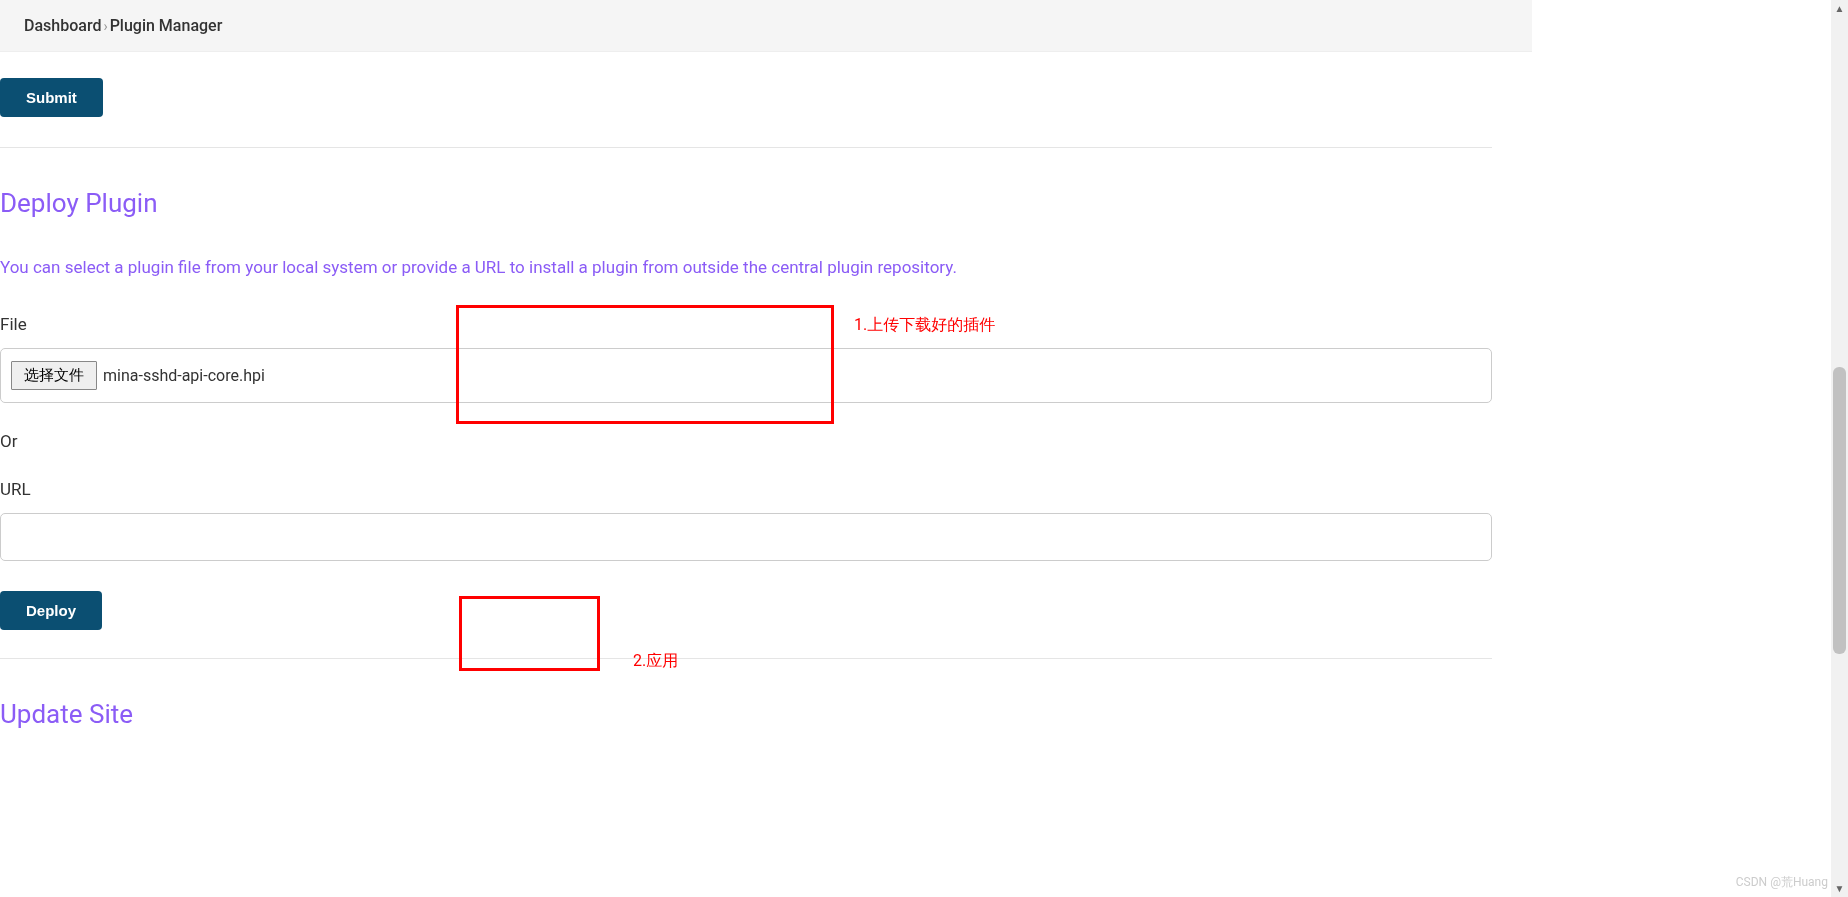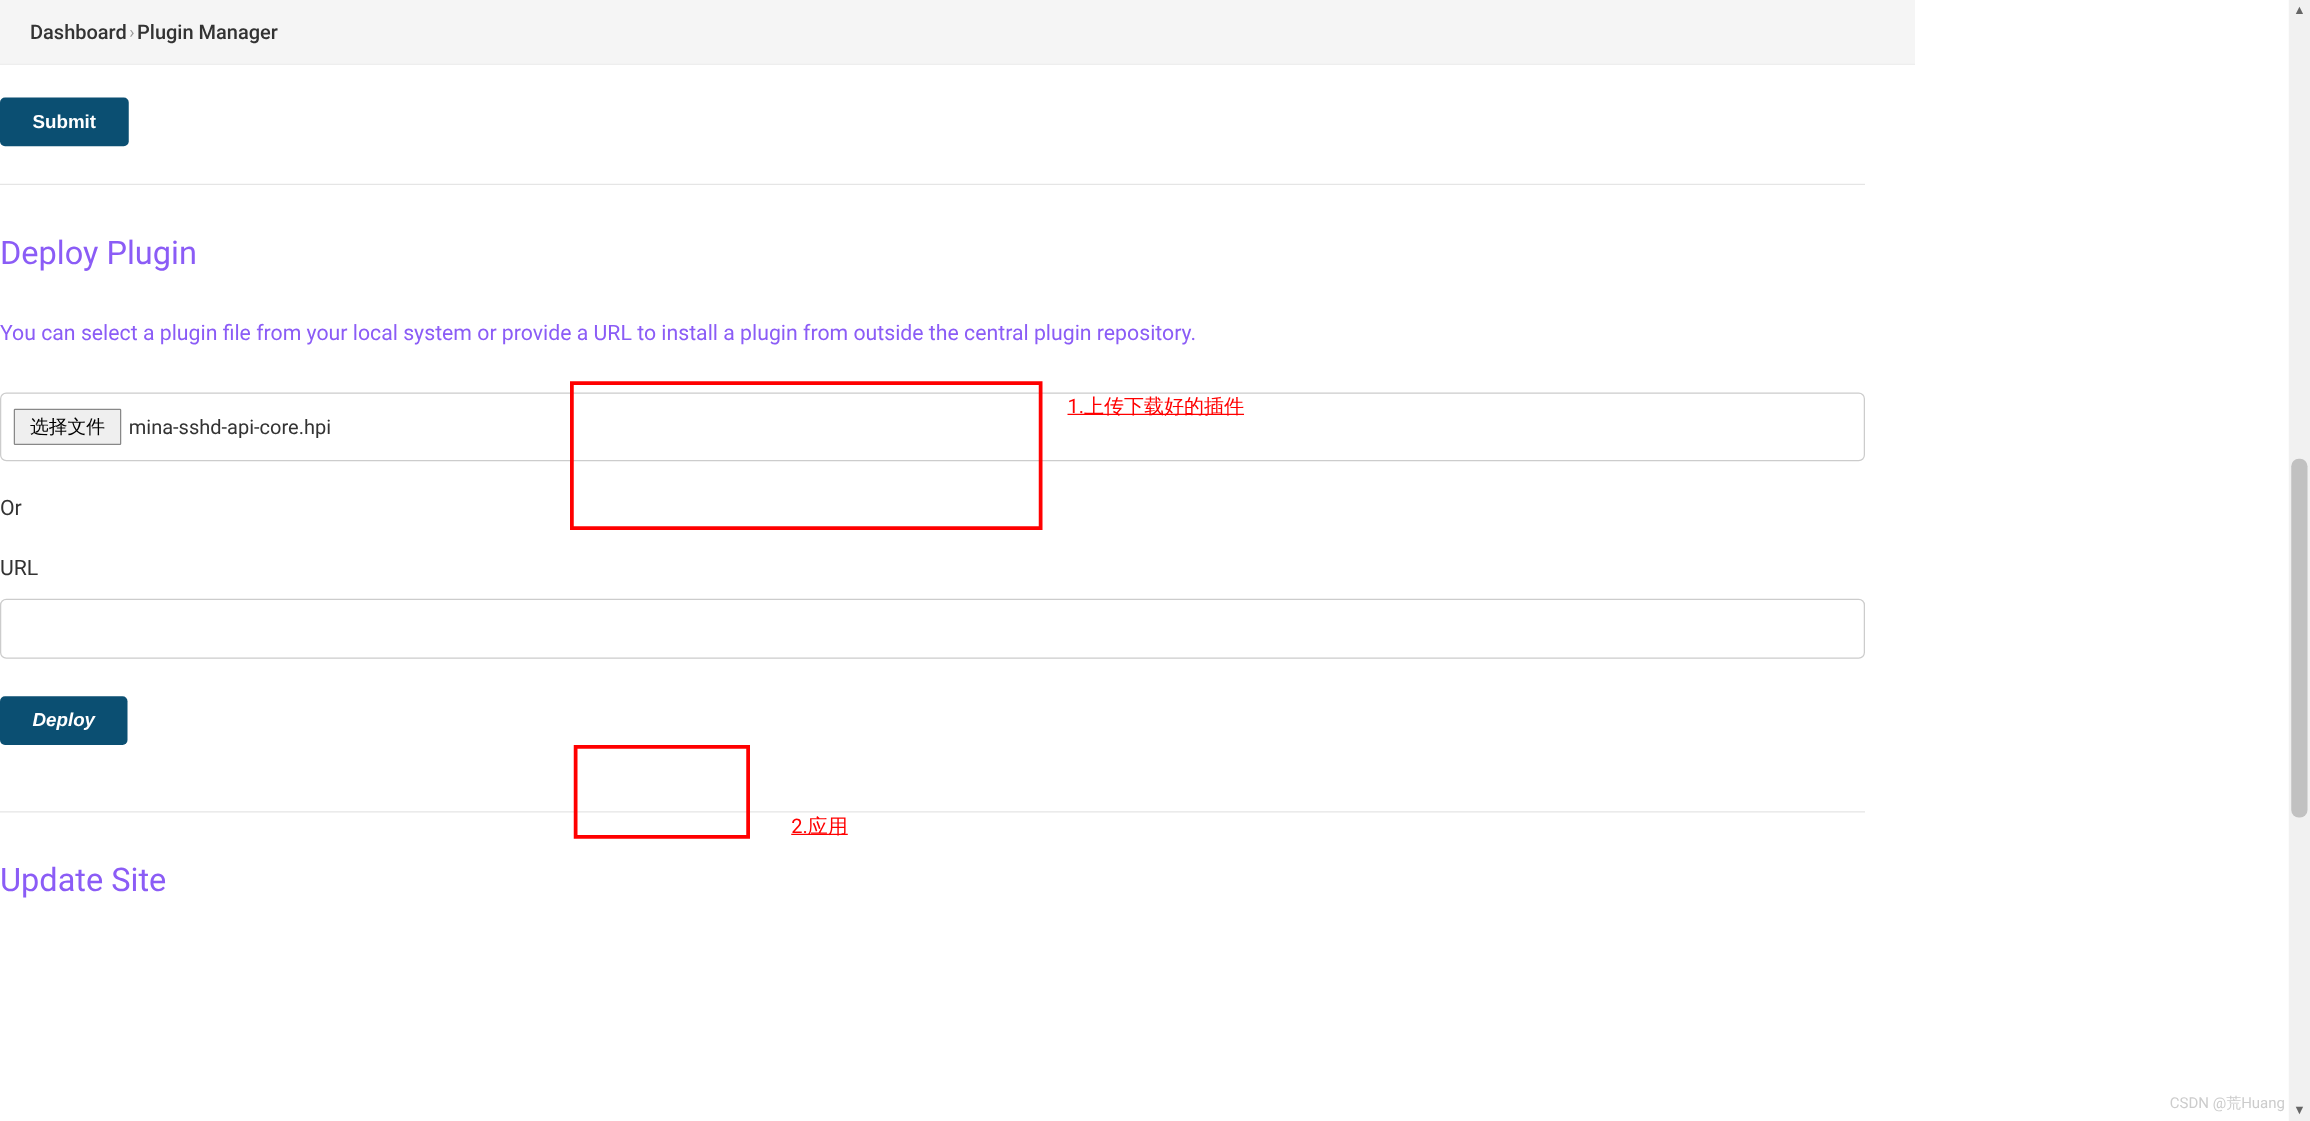--- a/index.html
+++ b/index.html
@@ -104,29 +104,27 @@
     }
     .url-input {
       width: 100%;
       border: 1px solid #ccc;
       border-radius: 5px;
       padding: 14px 10px;
       font-size: 16px;
       margin-bottom: 30px;
     }
     .btn-deploy {
-      margin-bottom: 53px;
-      font-style: italic;
+      margin-bottom: 28px;
     }
     .annotation {
       position: absolute;
       color: #f00;
       font-size: 16px;
       z-index: 10;
-      text-decoration: underline;
     }
     .annotation-box {
       position: absolute;
       border: 3px solid #f00;
       z-index: 5;
       pointer-events: none;
     }
     .watermark {
       position: absolute;
       right: 20px;
@@ -176,20 +174,21 @@
 
 <div class="main-content">
   <button class="btn-primary btn-submit">Submit</button>
 
   <hr class="section-divider">
 
   <h2 class="section-heading">Deploy Plugin</h2>
 
   <p class="description">You can select a plugin file from your local system or provide a URL to install a plugin from outside the central plugin repository.</p>
 
+  <label class="field-label">File</label>
 
   <div class="file-input-wrapper">
     <button class="choose-file-btn">选择文件</button>
     <span class="file-name">mina-sshd-api-core.hpi</span>
   </div>
 
   <div class="or-label">Or</div>
 
   <label class="field-label">URL</label>
 

